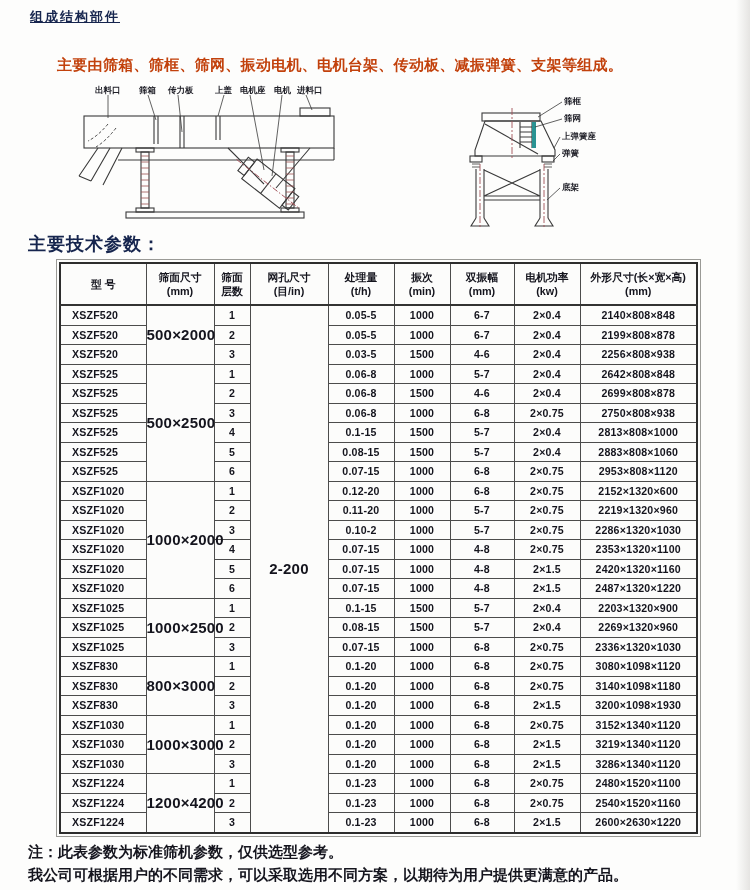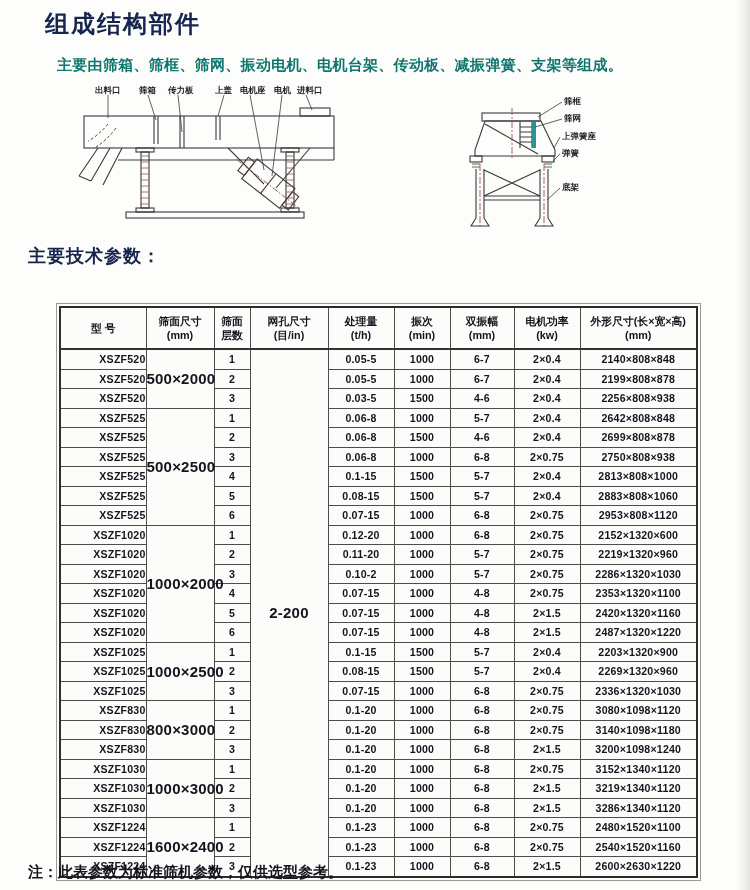--- a/index.html
+++ b/index.html
@@ -8,56 +8,56 @@
     background:#fdfdfc;
     font-family:"Liberation Sans","DejaVu Sans",sans-serif;
     color:#1c1c24;
   }
   .scan-edge {
     position:absolute; right:0; top:0; width:14px; height:890px;
     background:linear-gradient(90deg, rgba(0,0,0,0) 0%, rgba(120,115,108,.18) 100%);
     pointer-events:none;
   }
   .page-title {
-    position:absolute; left:45px; top:8px;
-    font-size:24px; font-weight:bold; letter-spacing:2px;
+    position:absolute; left:30px; top:8px;
+    font-size:13px; font-weight:bold; letter-spacing:2px;
     color:var(--heading,#16254e);
+    text-decoration:underline;
   }
   .intro {
     position:absolute; left:57px; top:56px; width:680px;
-    font-size:15px; font-weight:bold; letter-spacing:.3px; color:#0f766e;
+    font-size:15px; font-weight:bold; letter-spacing:.3px; color:#c2410c;
   }
   .diagrams { position:absolute; left:0; top:82px; width:658px; height:152px; }
   .diagram-left  { position:absolute; left:78px;  top:2px; }
   .diagram-right { position:absolute; left:468px; top:4px; }
   svg text { font-family:"Liberation Sans","DejaVu Sans",sans-serif; font-size:8.5px; font-weight:bold; fill:#22222a; }
   .section-title {
-    position:absolute; left:28px; top:244px;
+    position:absolute; left:28px; top:232px;
     font-size:18px; font-weight:bold; letter-spacing:1px;
     color:var(--heading,#16254e);
   }
   table.spec {
     position:absolute; left:59px; top:262px; width:637px;
     border-collapse:collapse; table-layout:fixed;
     border:2px solid #2d2d2d;
     outline:1px solid #9a9a96; outline-offset:2px;
     background:#fcfcfb;
-    margin-top:44px;
   }
   .spec th, .spec td {
     border:1px solid #4c4c4c; padding:0;
     font-weight:bold; text-align:center; vertical-align:middle;
     color:#14141d;
   }
   .spec thead th { height:40px; font-size:10.8px; line-height:1.3; border-bottom:2px solid #333; }
   .spec td { height:18.5px; font-size:10.6px; letter-spacing:.2px; }
-  .spec td.model-cell { text-align:right; padding-left:20px; }
+  .spec td.model-cell { text-align:left; padding-left:11px; }
   .spec td.size-cell, .spec td.mesh-cell { font-size:15px; }
   .notes {
-    position:absolute; left:28px; top:860px; width:710px;
+    position:absolute; left:28px; top:840px; width:710px;
     font-size:15px; font-weight:bold; color:#15151e; line-height:1.55;
   }
   .notes div { white-space:nowrap; }
 </style>
 </head>
 <body>
 
 <div class="scan-edge"></div>
 
 <div class="page-title">组成结构部件</div>
@@ -406,21 +406,21 @@
         <td>2×0.75</td>
         <td>3140×1098×1180</td>
       </tr>
       <tr>
         <td class="model-cell">XSZF830</td>
         <td>3</td>
         <td>0.1-20</td>
         <td>1000</td>
         <td>6-8</td>
         <td>2×1.5</td>
-        <td>3200×1098×1240</td>
+        <td>3200×1098×1930</td>
       </tr>
       <tr>
         <td class="model-cell">XSZF1030</td>
         <td class="size-cell" rowspan="3">1000×3000</td>
         <td>1</td>
         <td>0.1-20</td>
         <td>1000</td>
         <td>6-8</td>
         <td>2×0.75</td>
         <td>3152×1340×1120</td>
@@ -438,21 +438,21 @@
         <td class="model-cell">XSZF1030</td>
         <td>3</td>
         <td>0.1-20</td>
         <td>1000</td>
         <td>6-8</td>
         <td>2×1.5</td>
         <td>3286×1340×1120</td>
       </tr>
       <tr>
         <td class="model-cell">XSZF1224</td>
-        <td class="size-cell" rowspan="3">1600×2400</td>
+        <td class="size-cell" rowspan="3">1200×4200</td>
         <td>1</td>
         <td>0.1-23</td>
         <td>1000</td>
         <td>6-8</td>
         <td>2×0.75</td>
         <td>2480×1520×1100</td>
       </tr>
       <tr>
         <td class="model-cell">XSZF1224</td>
         <td>2</td>
@@ -469,13 +469,14 @@
         <td>1000</td>
         <td>6-8</td>
         <td>2×1.5</td>
         <td>2600×2630×1220</td>
       </tr>
     </tbody>
 </table>
 
 <div class="notes">
   <div>注：此表参数为标准筛机参数，仅供选型参考。</div>
+  <div>我公司可根据用户的不同需求，可以采取选用不同方案，以期待为用户提供更满意的产品。</div>
 </div>
 
 </body></html>

